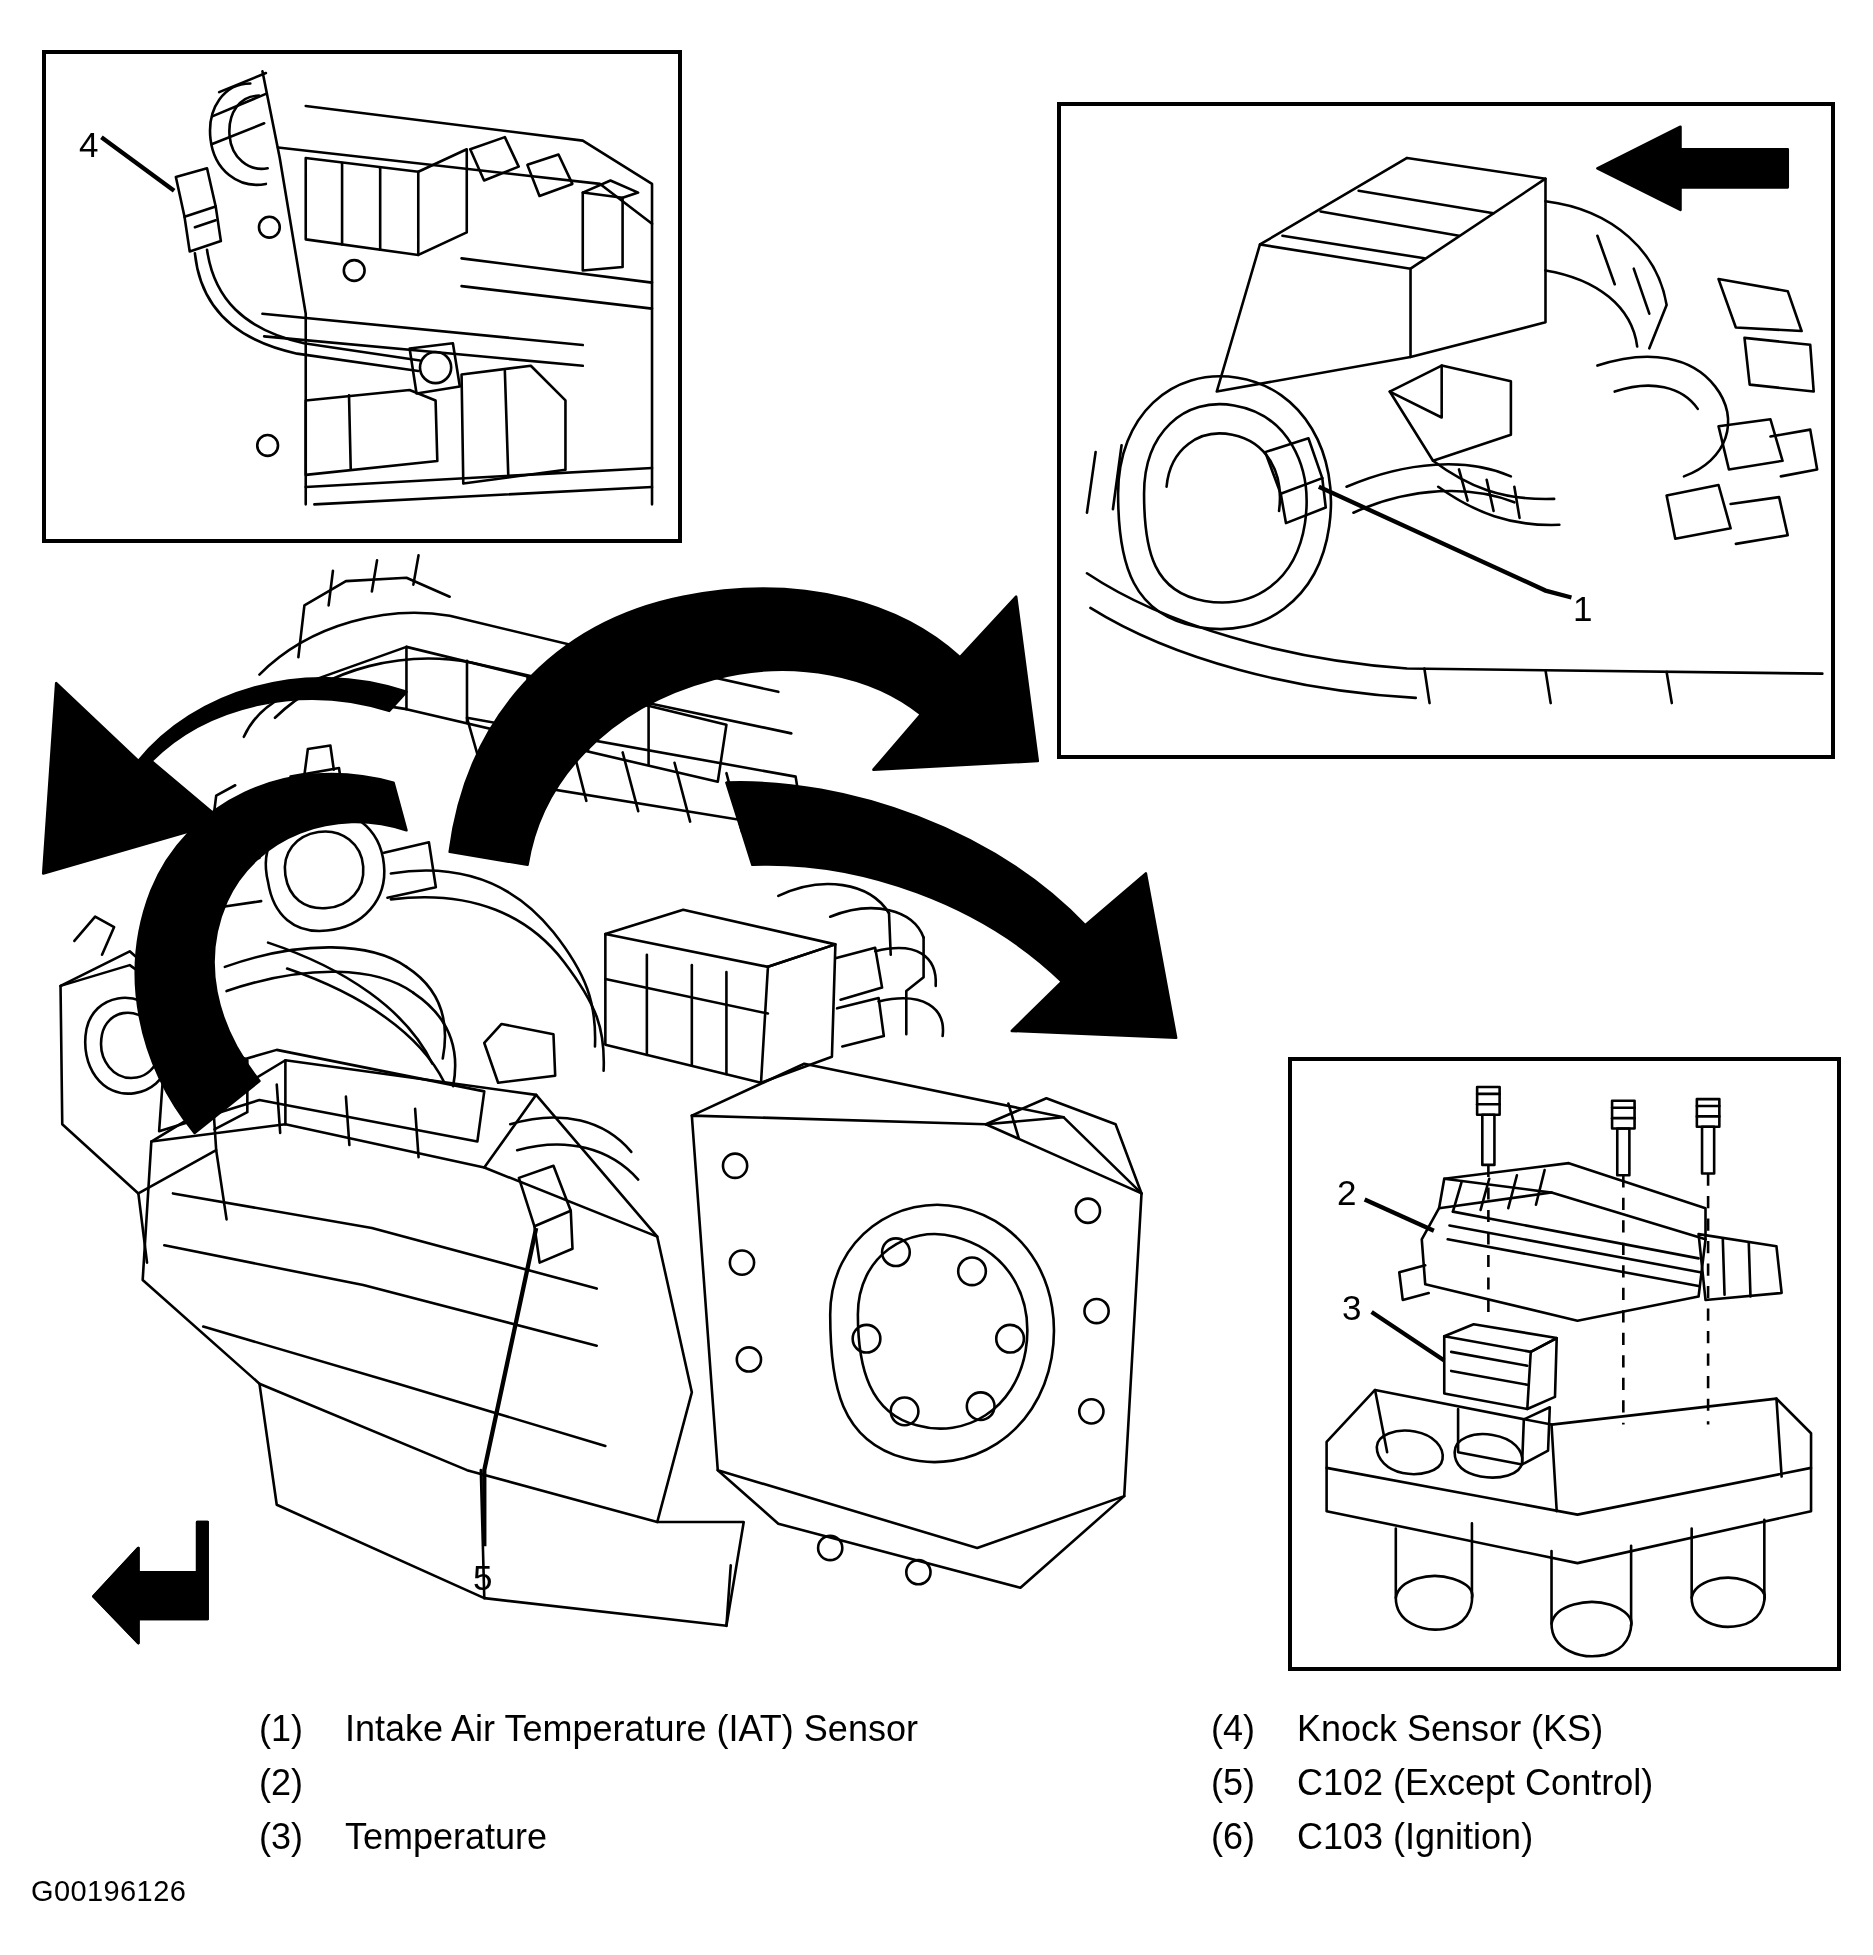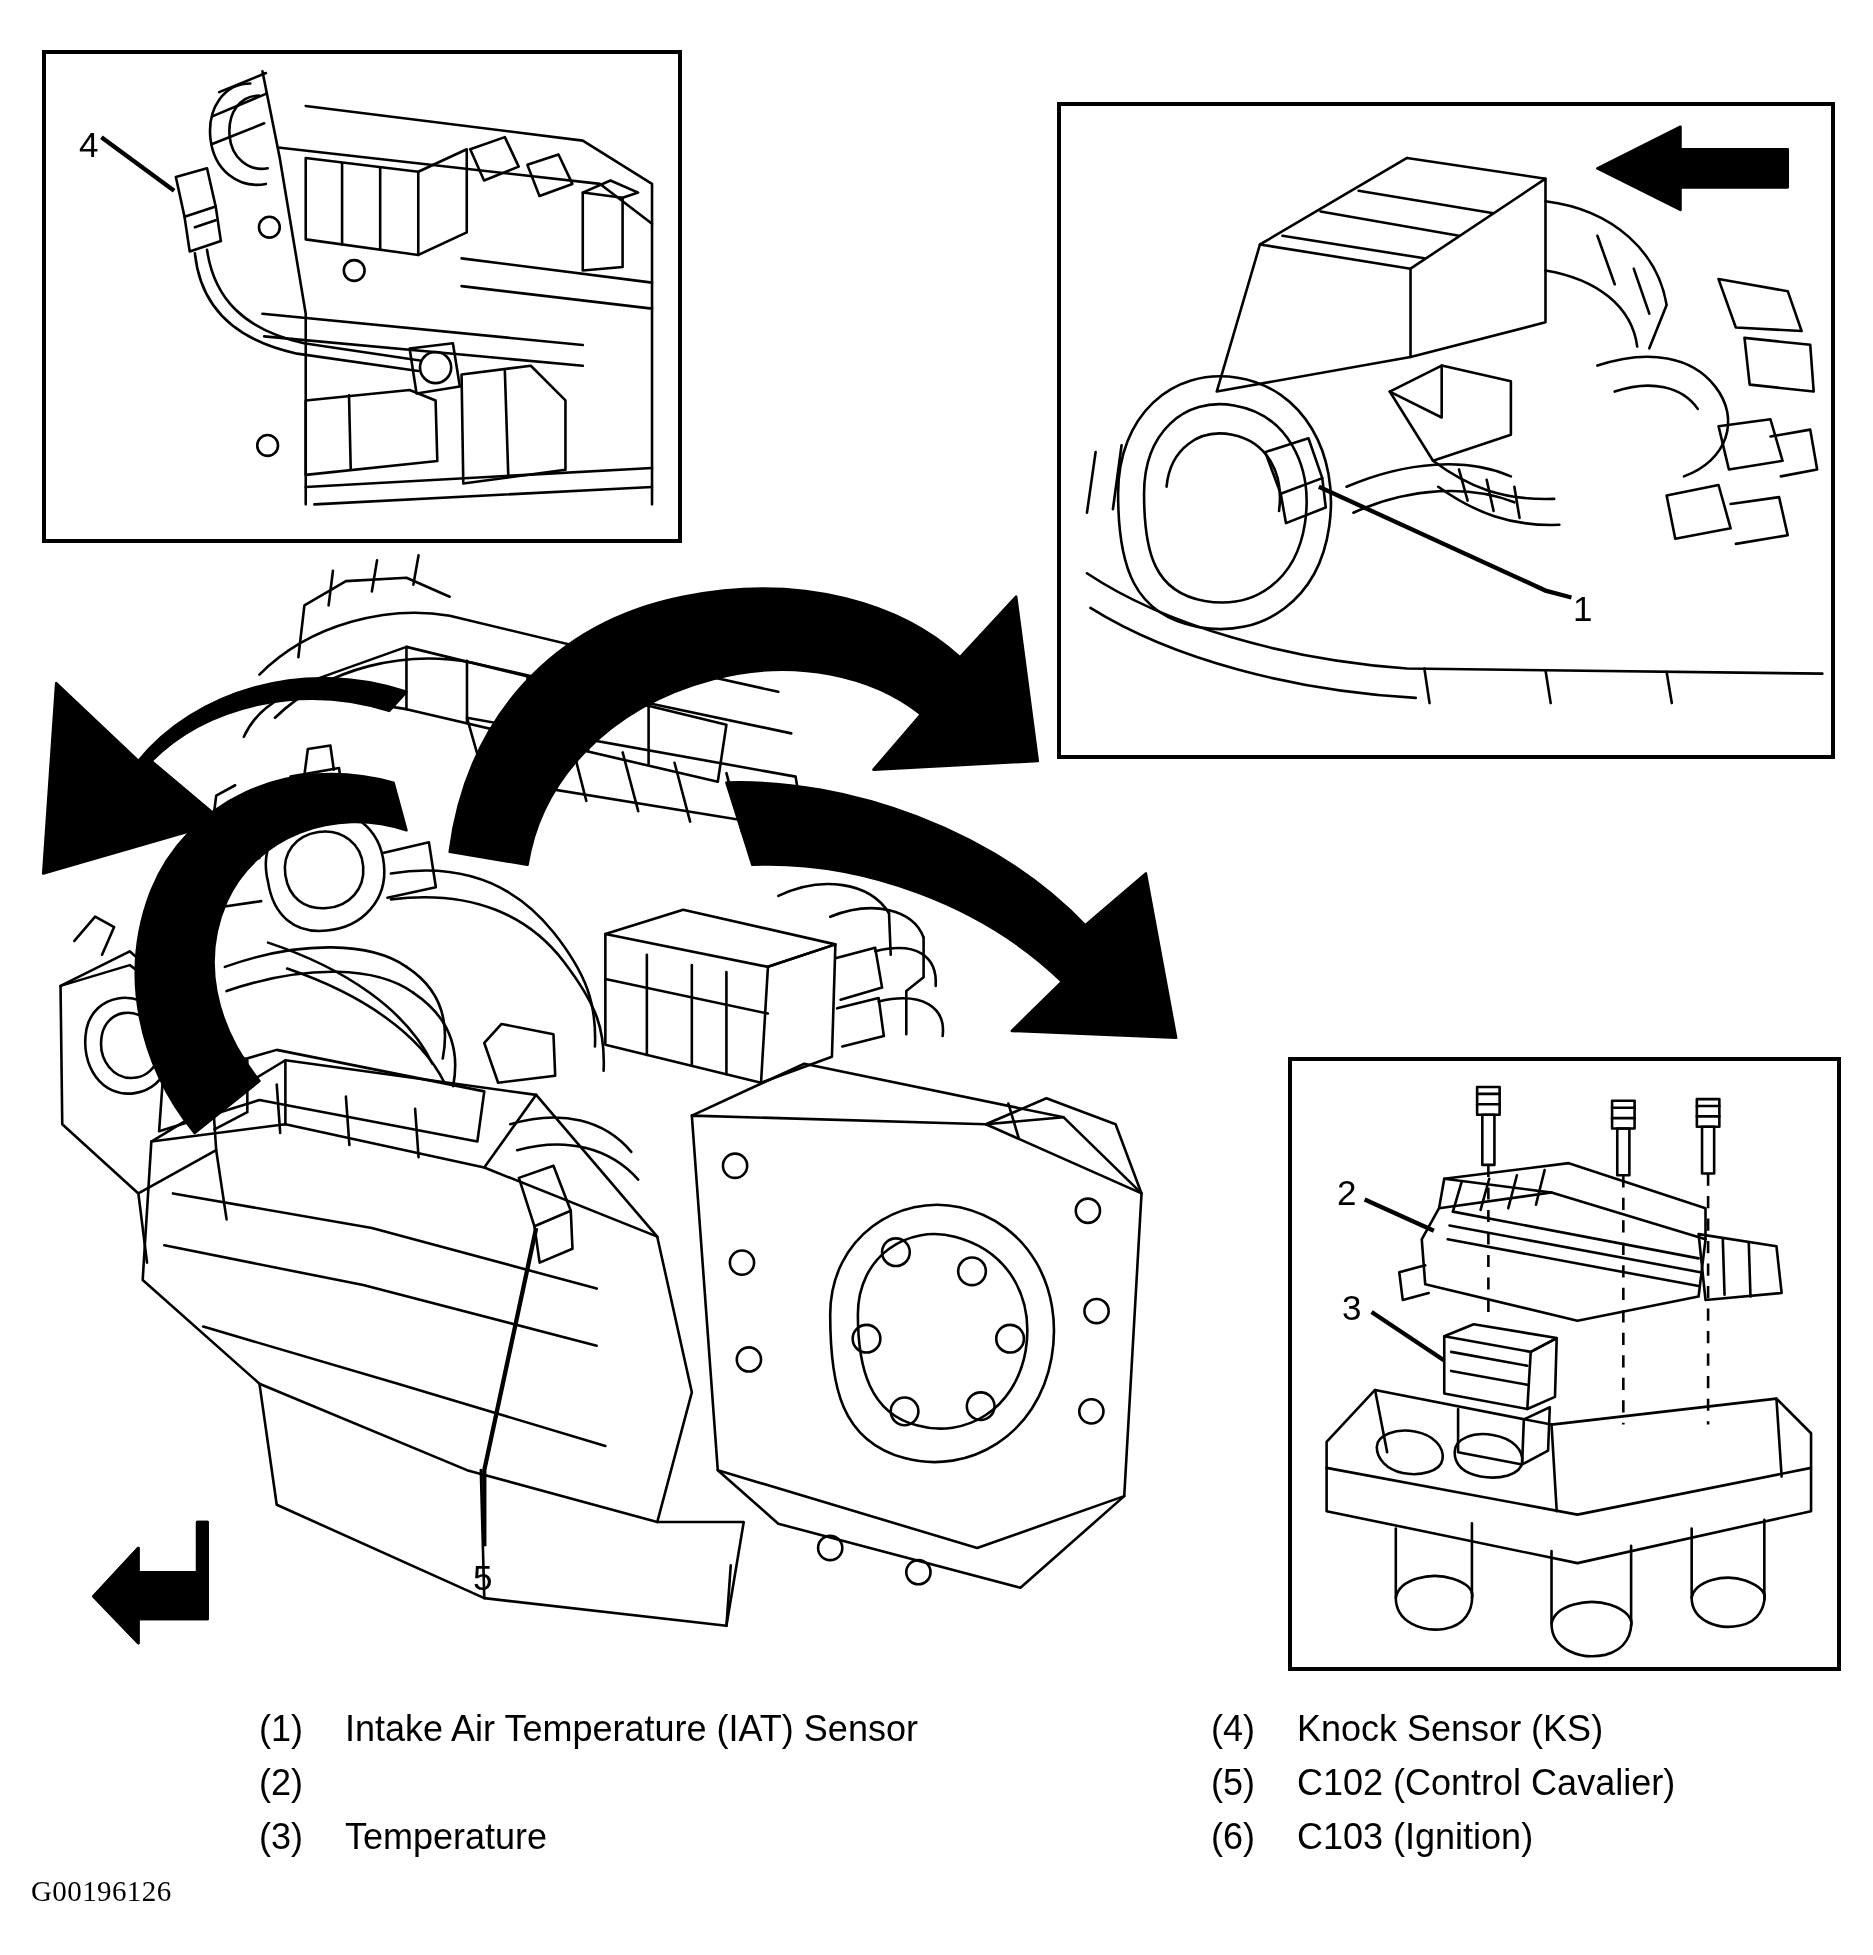--- a/index.html
+++ b/index.html
@@ -68,21 +68,20 @@
     flex: 0 0 86px;
   }
   .legend-text { }
 
   .figure-id {
     position: absolute;
     left: 31px;
     top: 1875px;
     font-size: 29px;
     letter-spacing: 0.4px;
-    font-family: Liberation Serif, serif;
   }
 
   .ink { fill: none; stroke: #000; stroke-width: 3; stroke-linejoin: round; stroke-linecap: round; }
   .ink-fat { fill: none; stroke: #000; stroke-width: 5; }
   .solid { fill: #000; stroke: #000; stroke-width: 3; stroke-linejoin: round; }
   .whitefill { fill: #fff; stroke: #000; stroke-width: 3; stroke-linejoin: round; }
   .dash { fill: none; stroke: #000; stroke-width: 3; stroke-dasharray: 14 12; }
 </style>
 </head>
 <body>
@@ -474,21 +473,21 @@
       </div>
     </div>
 
     <div class="legend-col right">
       <div class="legend-row">
         <span class="legend-key">(4)</span>
         <span class="legend-text">Knock Sensor (KS)</span>
       </div>
       <div class="legend-row">
         <span class="legend-key">(5)</span>
-        <span class="legend-text">C102 (Control Cavalier)</span>
+        <span class="legend-text">C102 (Except Control)</span>
       </div>
       <div class="legend-row">
         <span class="legend-key">(6)</span>
         <span class="legend-text">C103 (Ignition)</span>
       </div>
     </div>
   </div>
 
   <div class="figure-id">G00196126</div>
 

